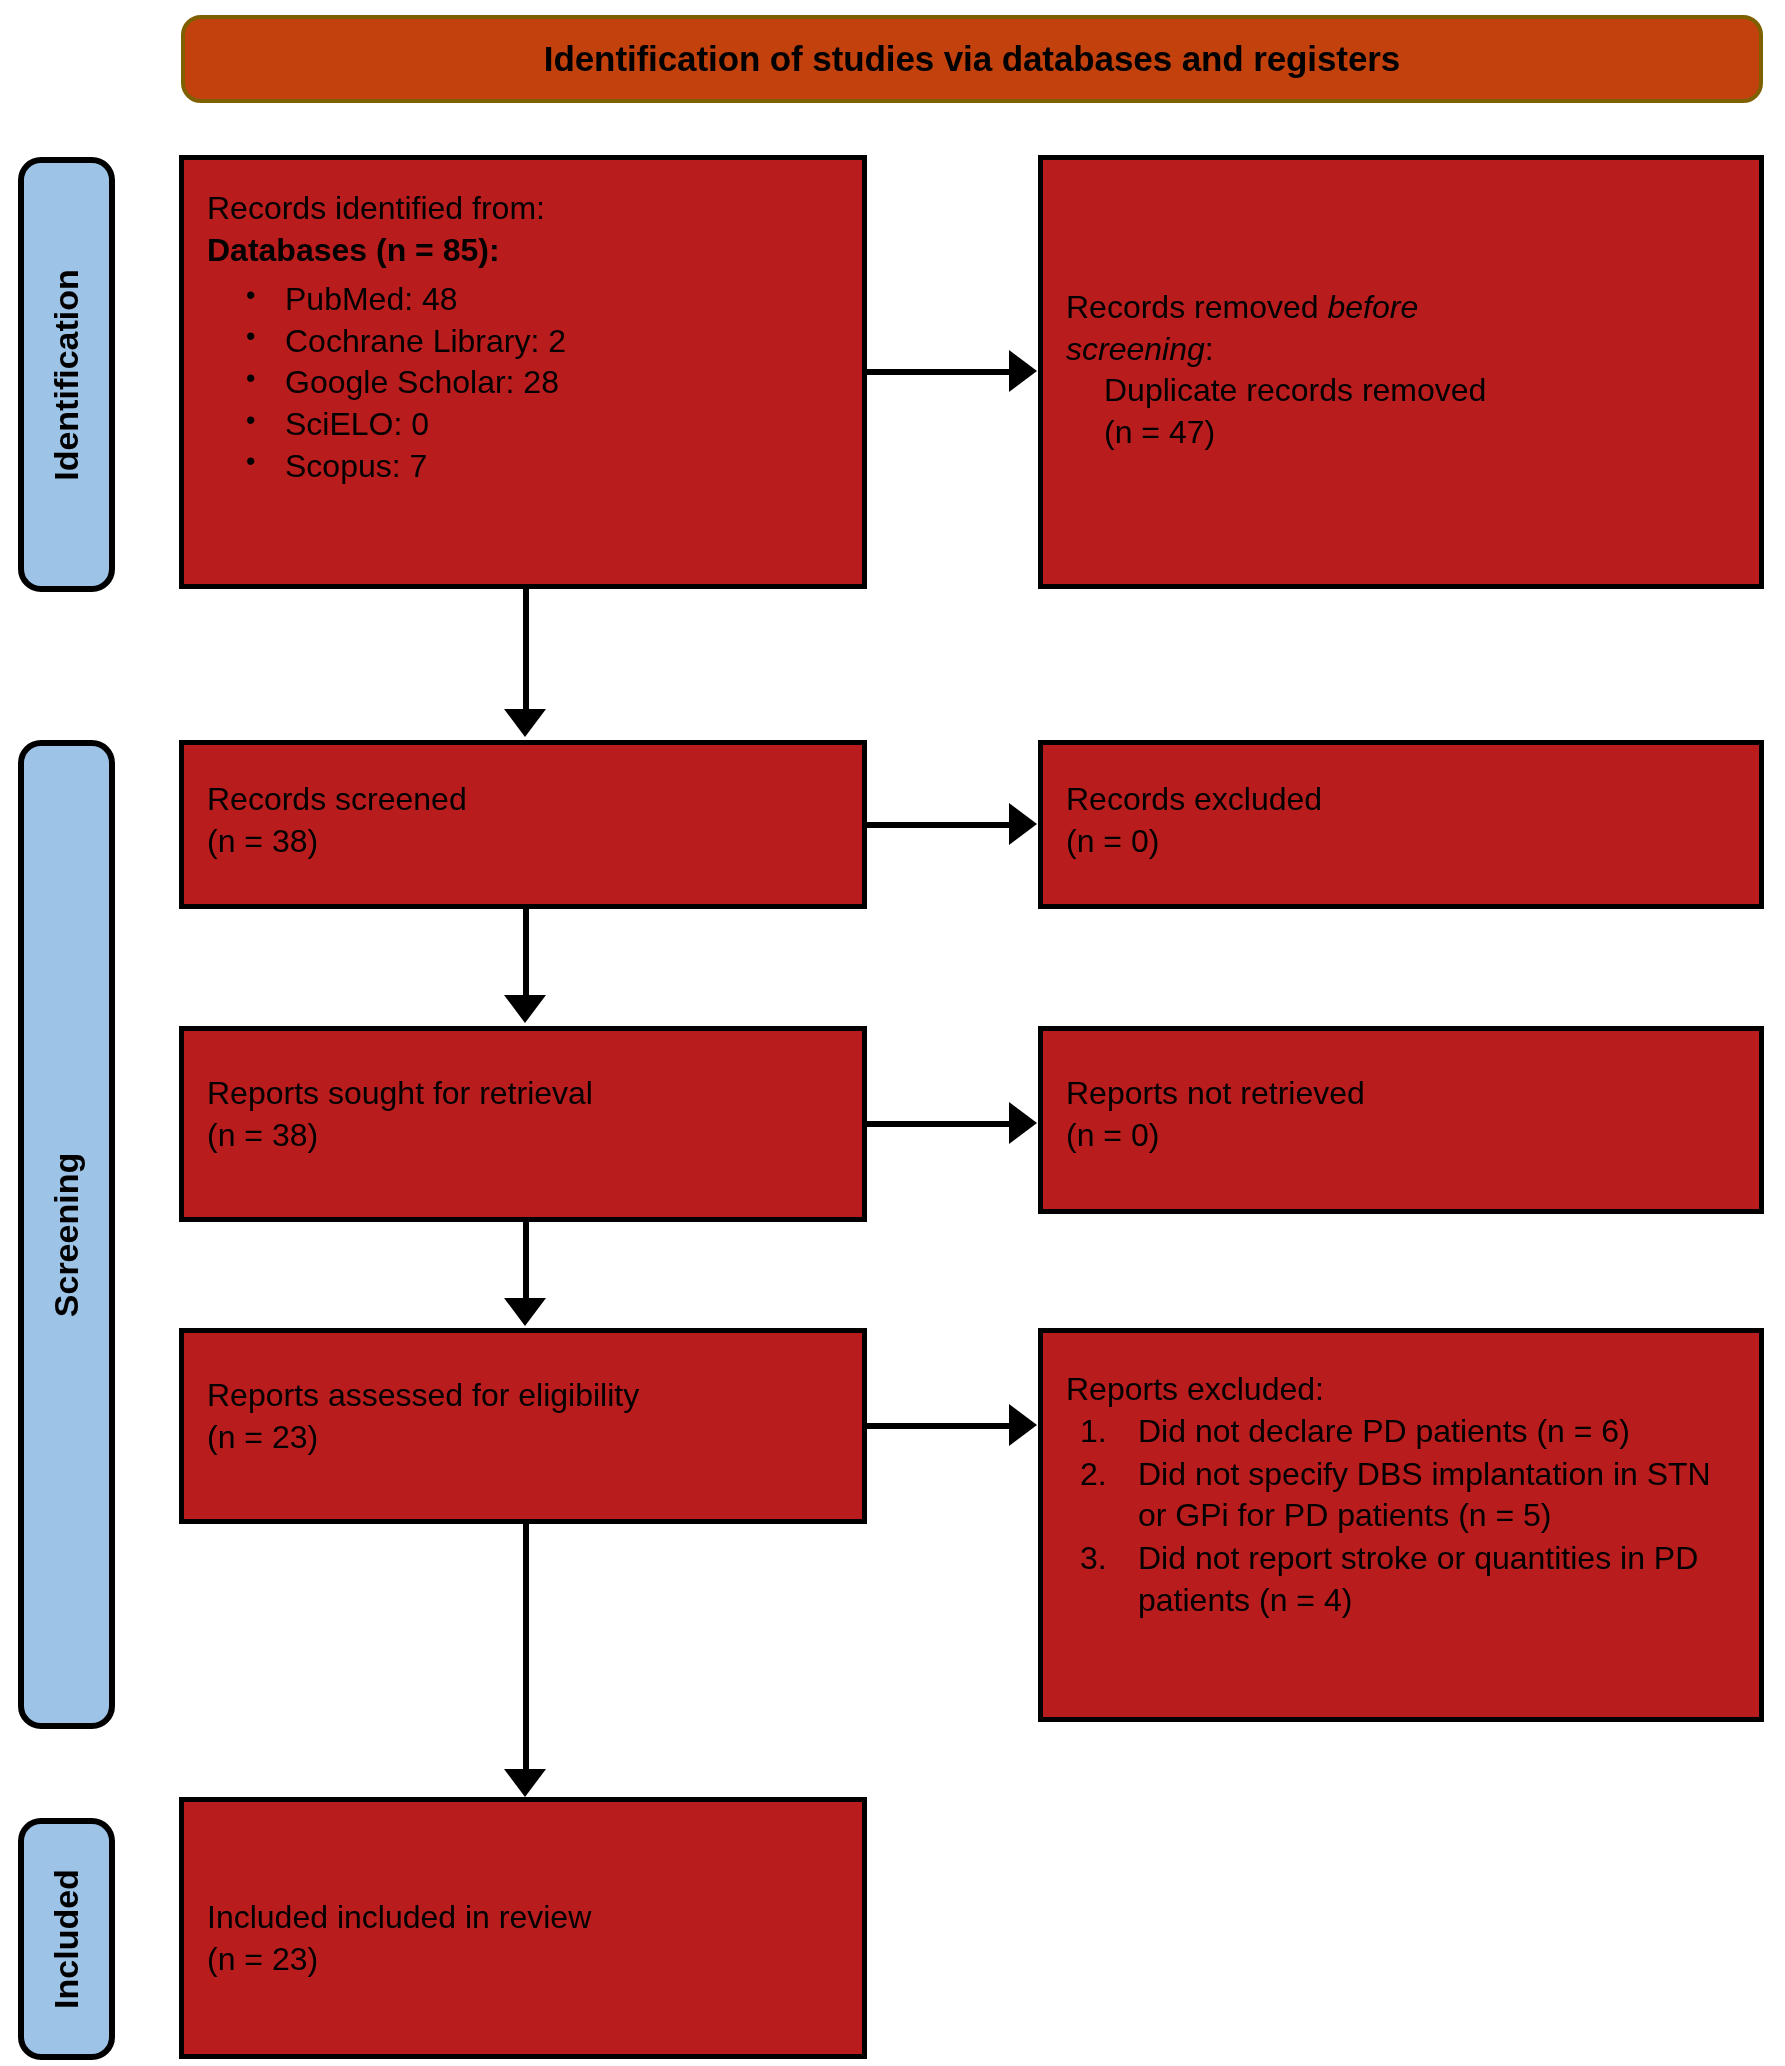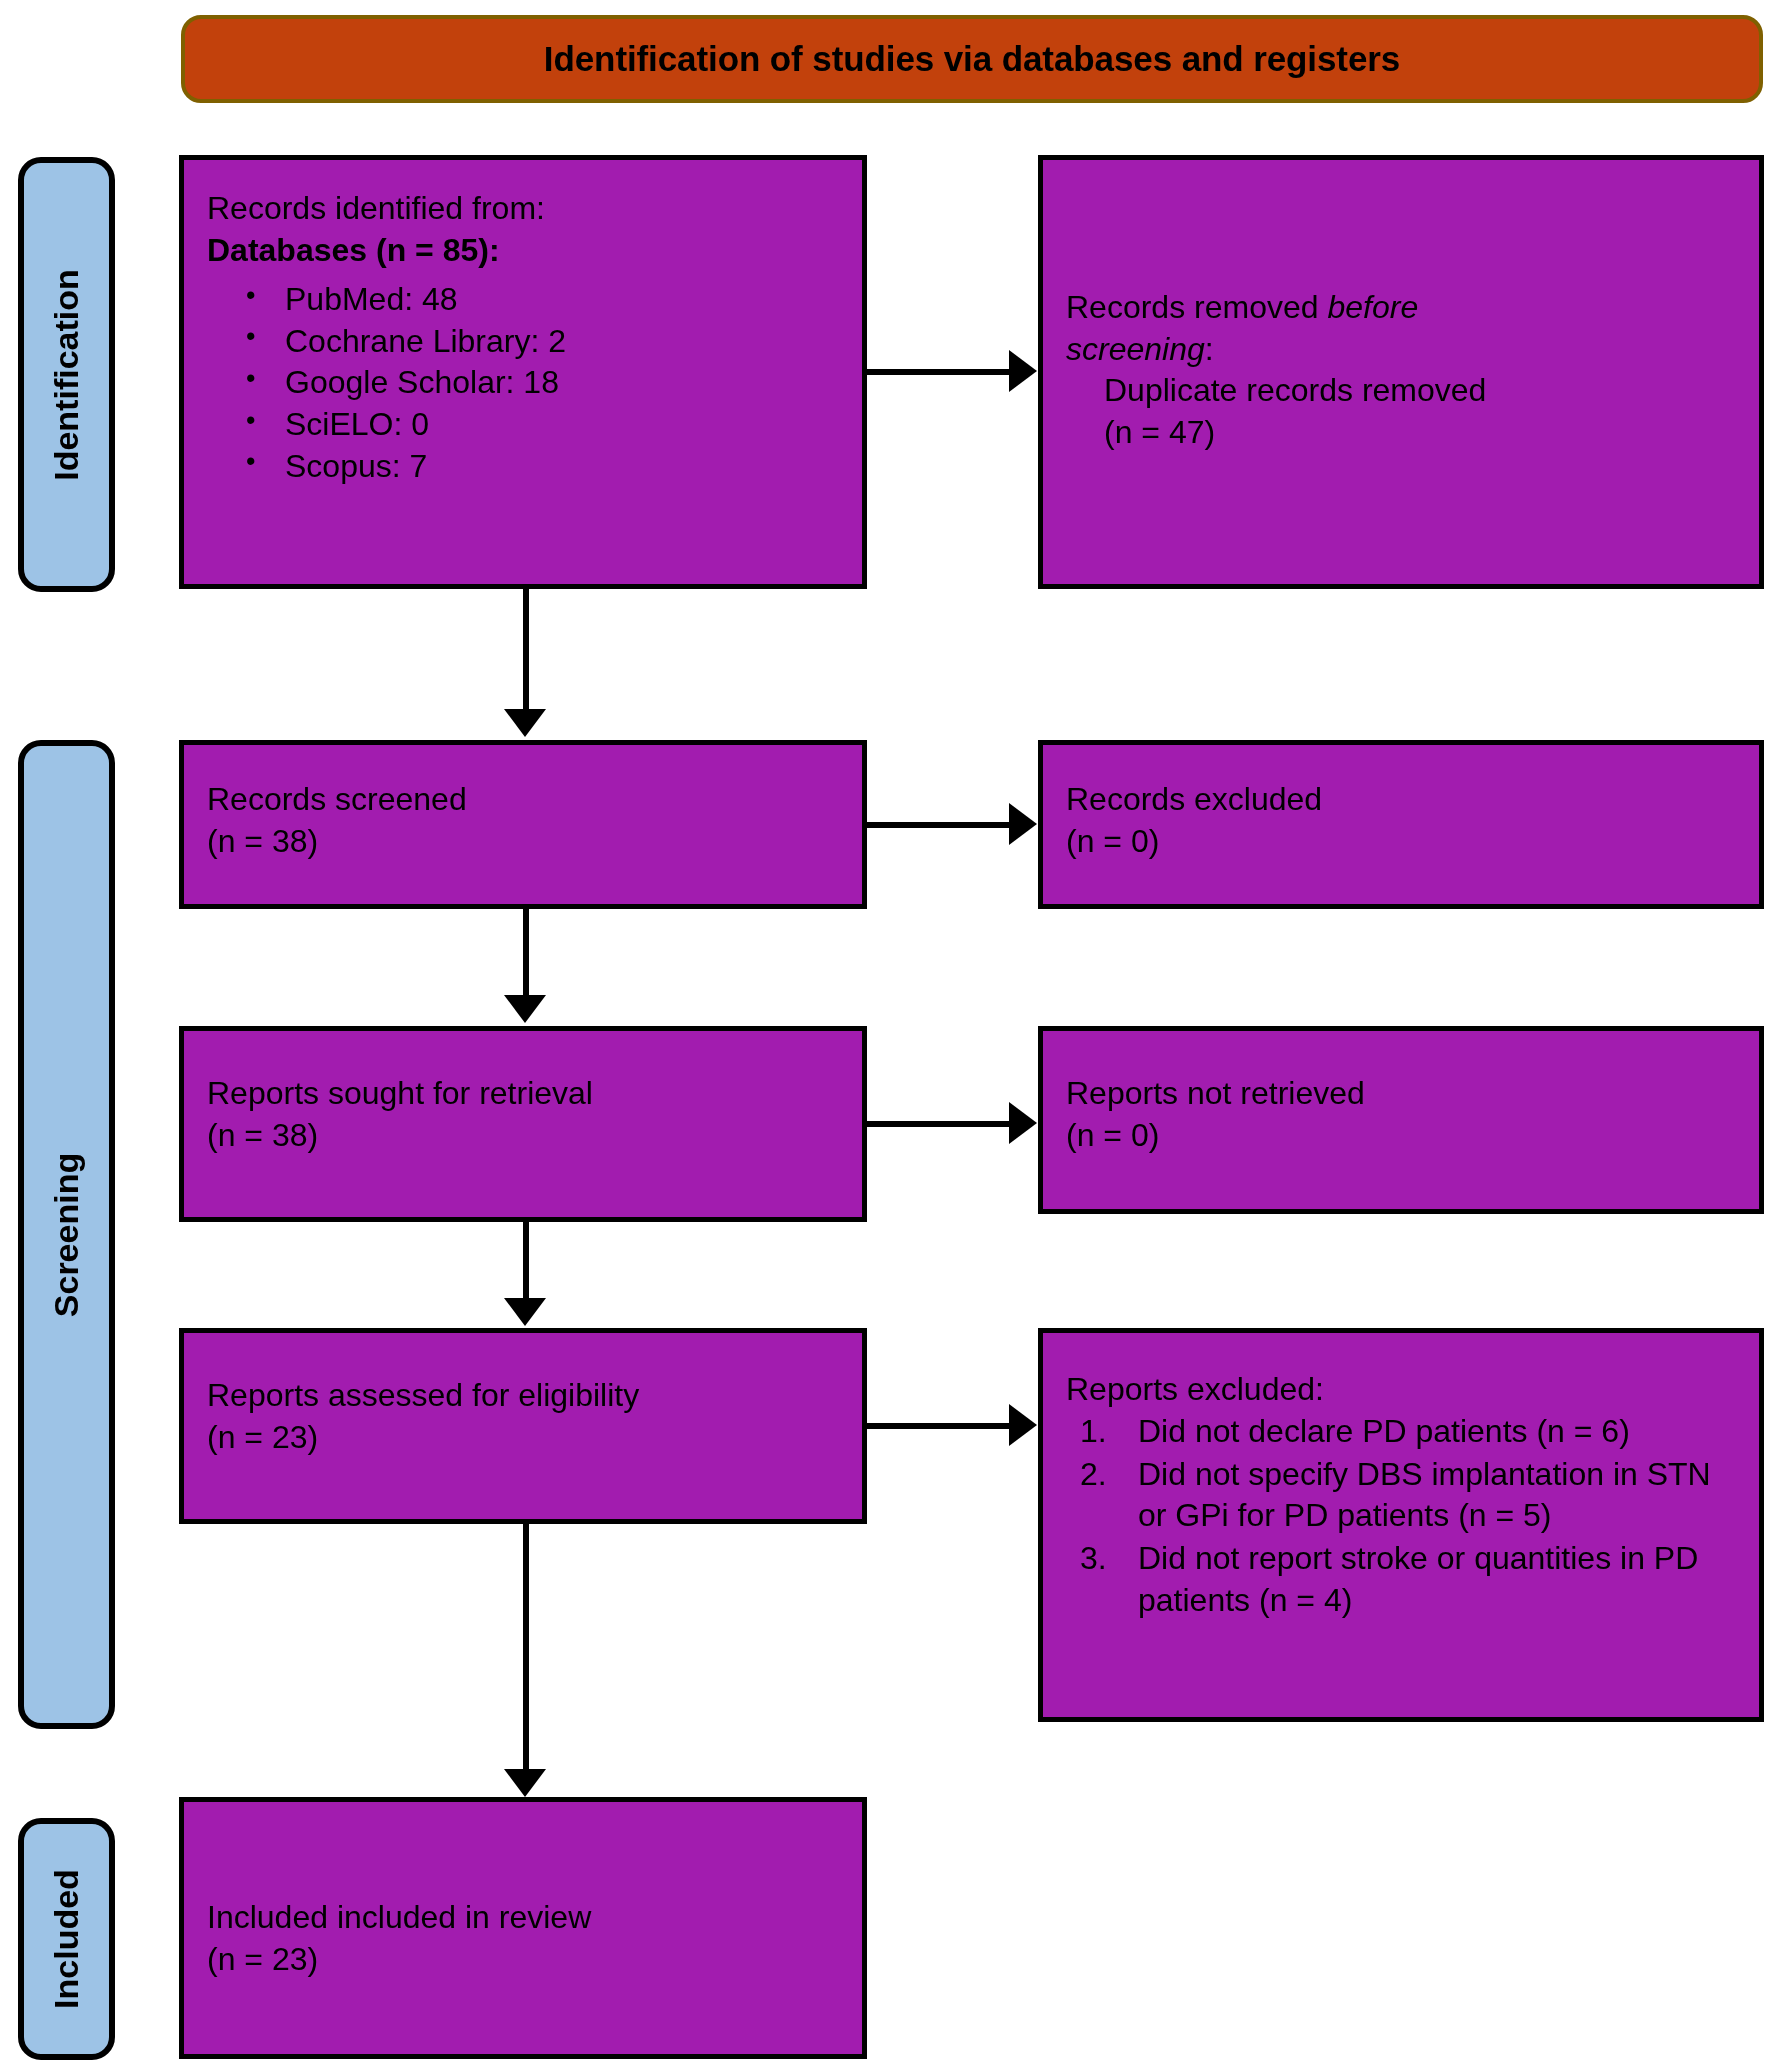--- a/index.html
+++ b/index.html
@@ -61,21 +61,21 @@
     letter-spacing: 0px;
     line-height: 1;
   }
   #stage-identification { top: 157px;  height: 435px; }
   #stage-screening     { top: 740px; height: 989px; }
   #stage-included      { top: 1818px; height: 242px; }
 
   
   .fbox {
     position: absolute;
-    background: #a21caf;
+    background: #b91c1c;
     border: 5.4px solid #000000;
     box-sizing: border-box;
     padding: 0;
   }
   .fbox-inner {
     position: absolute;
     left: 23px;
     right: 16px;
   }
   .fline {
@@ -188,21 +188,21 @@
   <span class="stage-text">Included</span>
 </div>
 
 <div class="fbox" id="box-identified">
   <div class="fbox-inner" id="t-identified">
     <div class="fline">Records identified from:</div>
     <div class="fline bold">Databases (n = 85):</div>
     <ul class="dblist">
       <li>PubMed: 48</li>
       <li>Cochrane Library: 2</li>
-      <li>Google Scholar: 18</li>
+      <li>Google Scholar: 28</li>
       <li>SciELO: 0</li>
       <li>Scopus: 7</li>
     </ul>
   </div>
 </div>
 
 <div class="fbox" id="box-removed">
   <div class="fbox-inner" id="t-removed">
     <div class="fline"><span>Records removed </span><span class="ital">before</span></div>
     <div class="fline"><span class="ital">screening</span><span>:</span></div>

